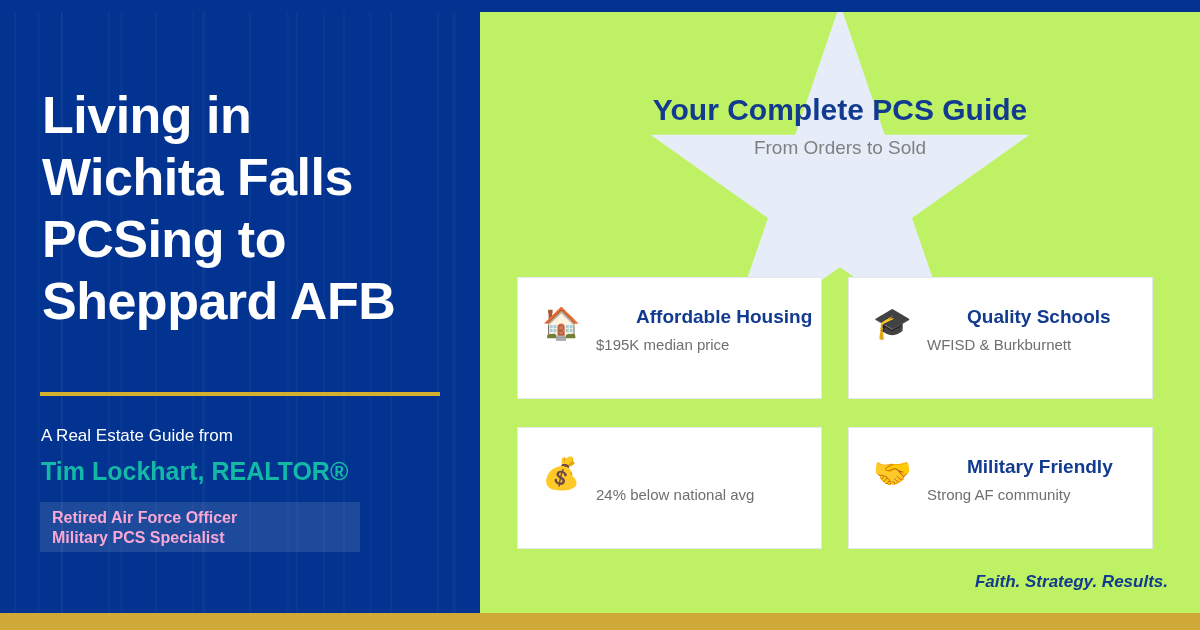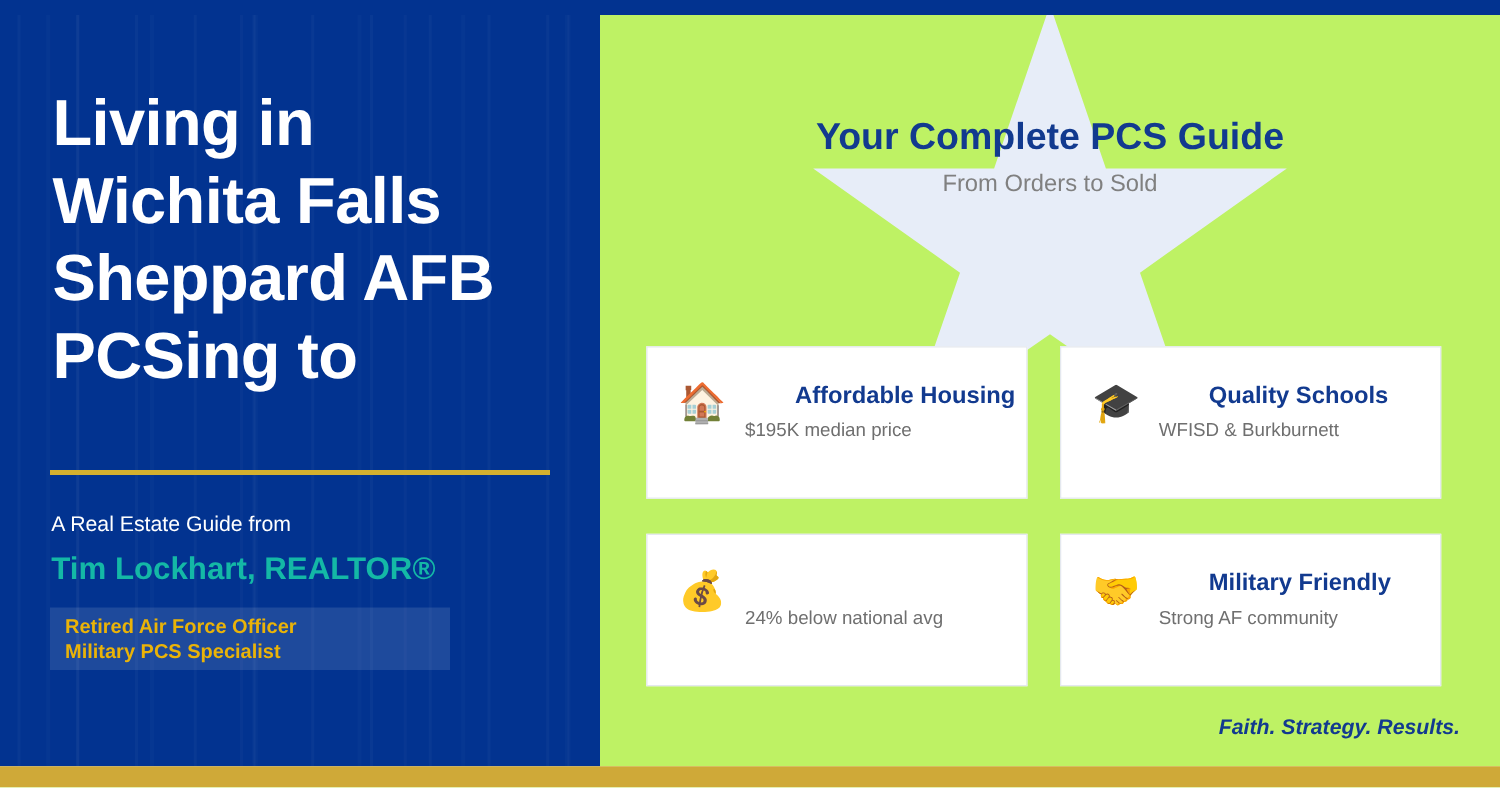--- a/index.html
+++ b/index.html
@@ -31,21 +31,21 @@
   .stripes{
     position:absolute;left:0;top:0;width:480px;height:613px;
     opacity:.55;
     background-image:
       linear-gradient(to right,rgba(255,255,255,.055) 2px,transparent 2px),
       linear-gradient(to right,rgba(255,255,255,.035) 3px,transparent 3px),
       linear-gradient(to right,rgba(255,255,255,.045) 2px,transparent 2px);
     background-size:47px 100%, 83px 100%, 131px 100%;
     background-position:14px 0, 37px 0, 61px 0;
   }
-  .left-inner{position:absolute;left:0;top:0;width:520px;height:613px;}
+  .left-inner{position:absolute;left:0;top:16px;width:520px;height:613px;}
 
   .headline{
     position:absolute;left:42px;top:68px;width:420px;
     color:#ffffff;font-size:52px;font-weight:bold;line-height:62px;
     letter-spacing:-0.5px;
   }
   .headline .hl{display:block;white-space:nowrap;}
 
   .gold-rule{
     position:absolute;left:40px;top:376px;width:400px;height:4px;
@@ -61,21 +61,21 @@
     color:#14b8a6;font-size:25px;font-weight:bold;line-height:30px;
   }
 
   .badge{
     position:absolute;left:40px;top:486px;width:320px;height:50px;
     background:rgba(255,255,255,.115);
     padding:0;box-sizing:border-box;
   }
   .badge-line{
     position:absolute;left:12px;
-    color:#eab308;font-size:16px;font-weight:bold;line-height:20px;
+    color:#f9a8d4;font-size:16px;font-weight:bold;line-height:20px;
     white-space:nowrap;
   }
   .badge-line.l1{top:6px;}
   .badge-line.l2{top:26px;}
 
   
   .right-panel{
     position:absolute;left:480px;top:0;width:720px;height:613px;
     background:#bef264;overflow:hidden;
   }
@@ -139,22 +139,22 @@
 
   <div class="top-strip"></div>
 
   <div class="left-panel">
     <div class="stripes"></div>
 
     <div class="left-inner">
       <div class="headline">
         <span class="hl">Living in</span>
         <span class="hl">Wichita Falls</span>
+        <span class="hl">PCSing to</span>
         <span class="hl">Sheppard AFB</span>
-        <span class="hl">PCSing to</span>
       </div>
 
       <div class="gold-rule"></div>
 
       <div class="byline-pre">A Real Estate Guide from</div>
       <div class="byline-name">Tim Lockhart, REALTOR®</div>
 
       <div class="badge">
         <span class="badge-line l1">Retired Air Force Officer</span>
         <span class="badge-line l2">Military PCS Specialist</span>

